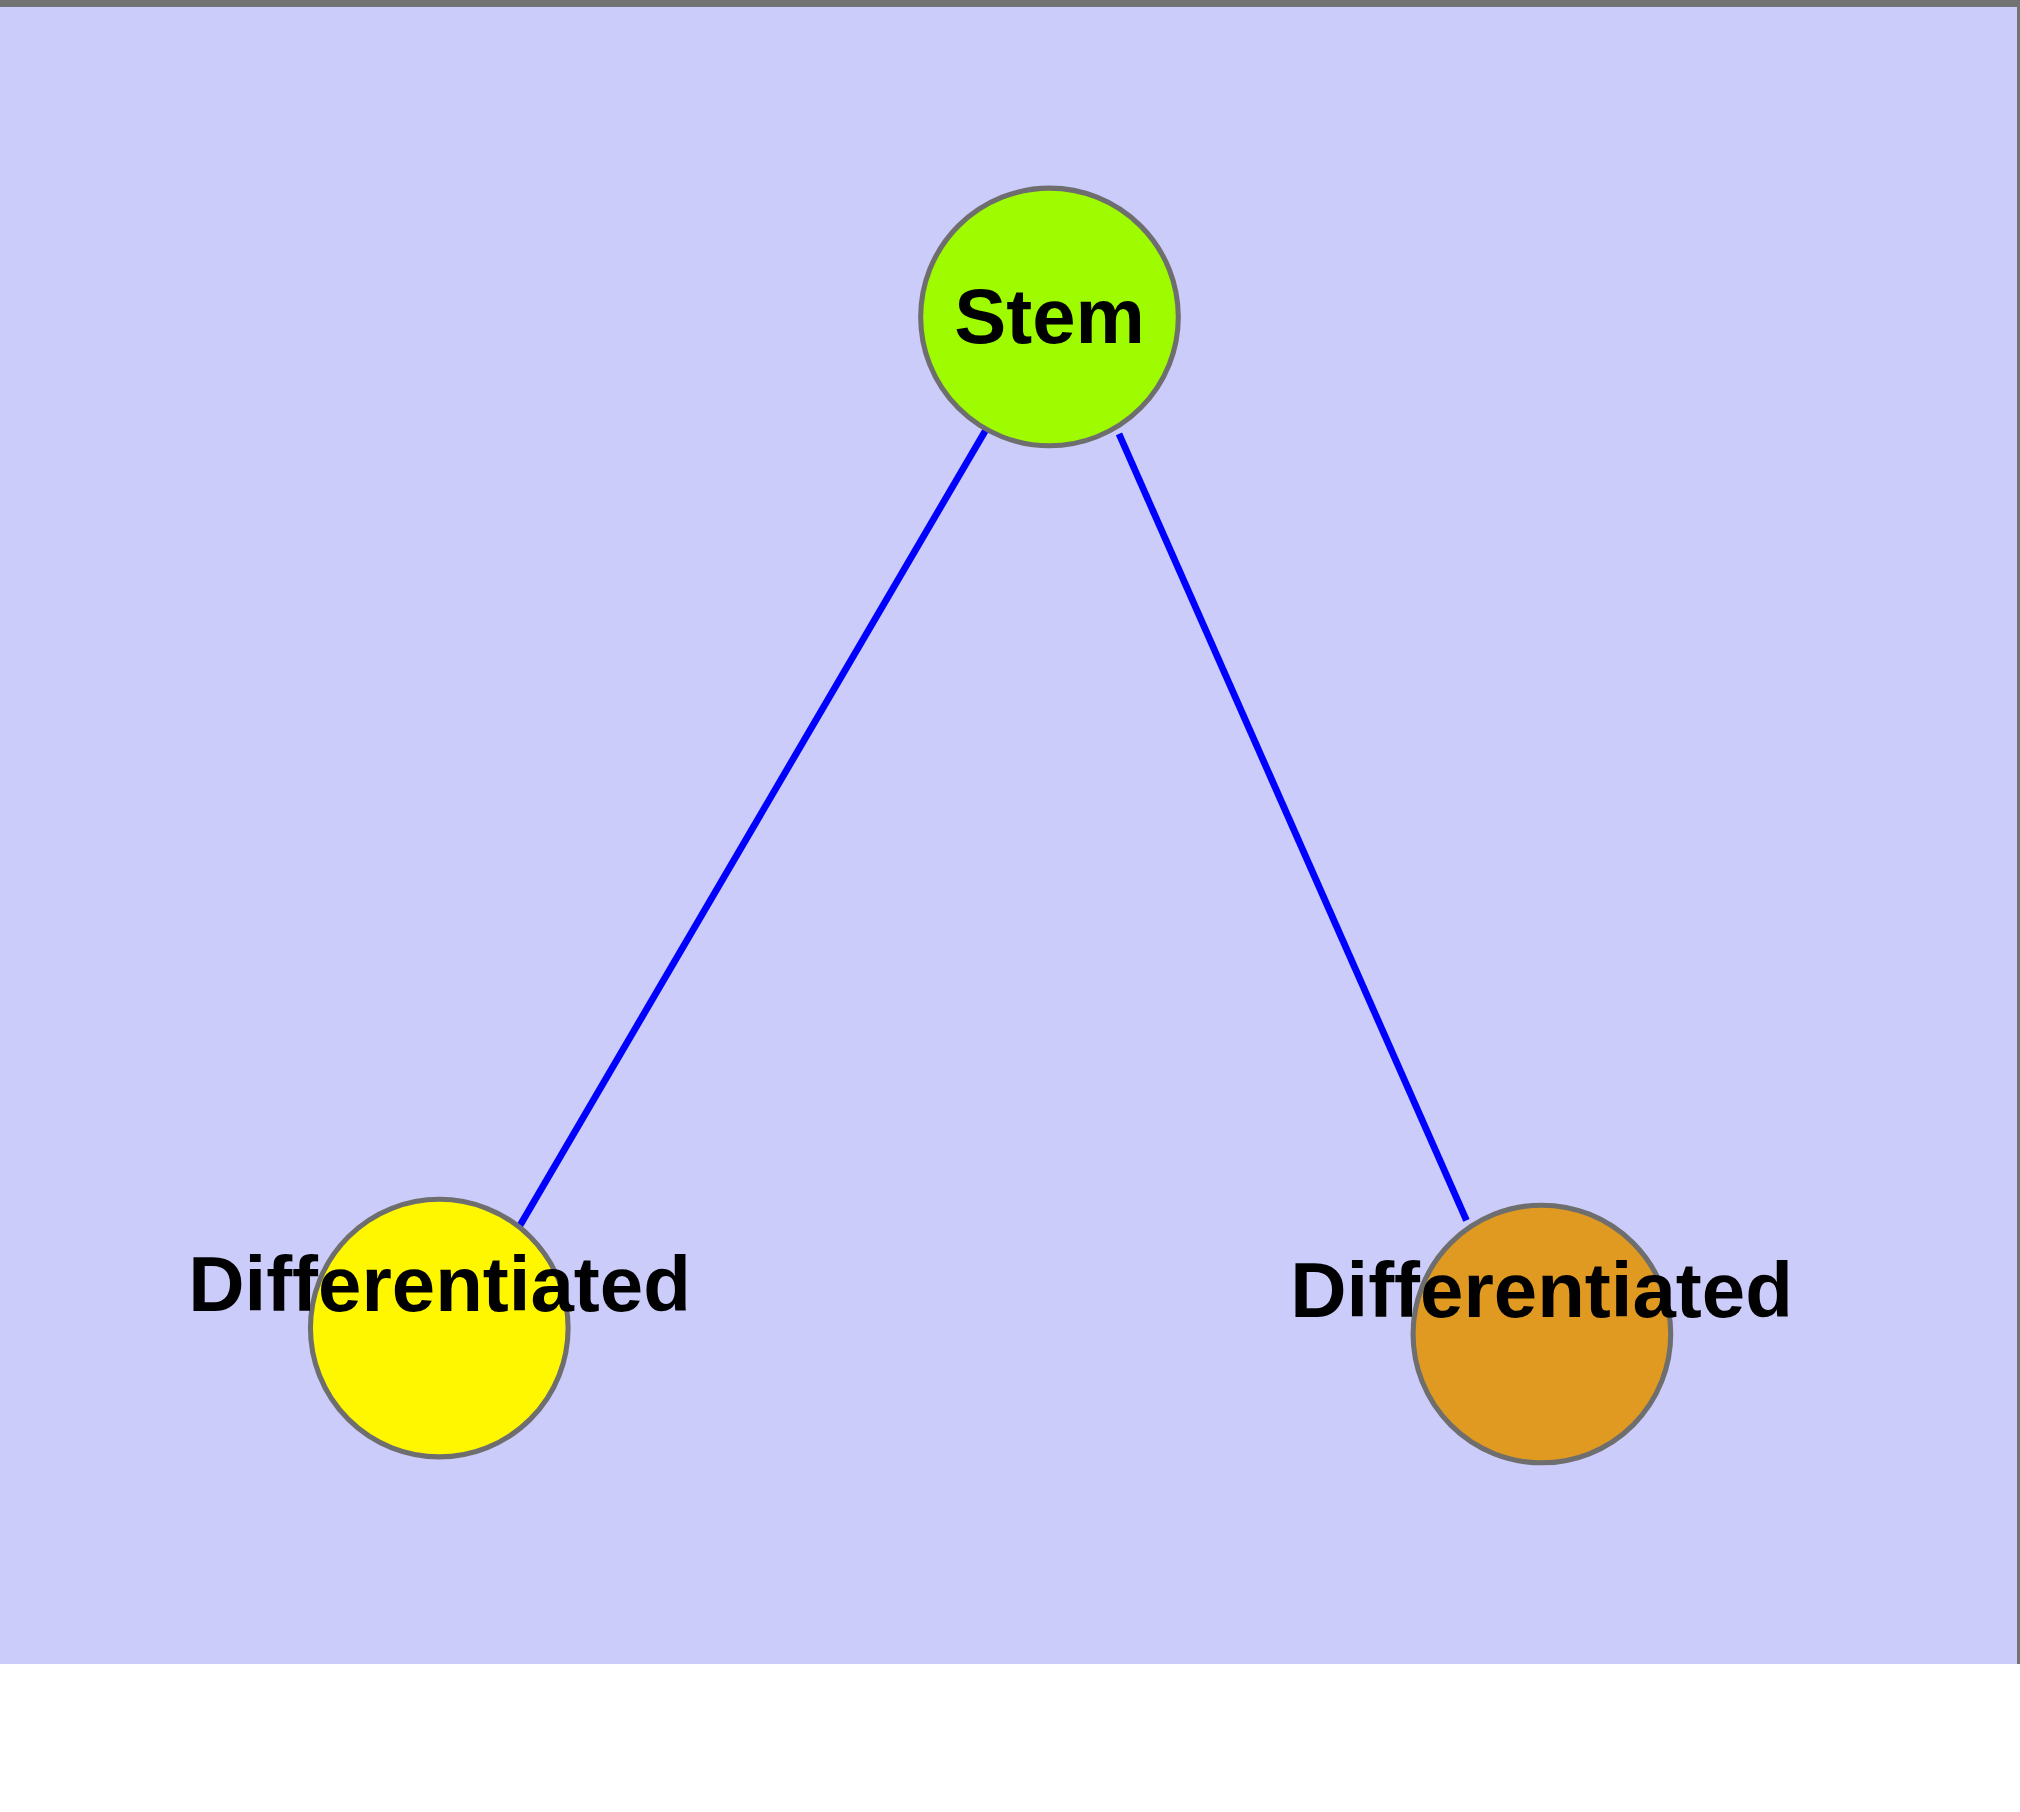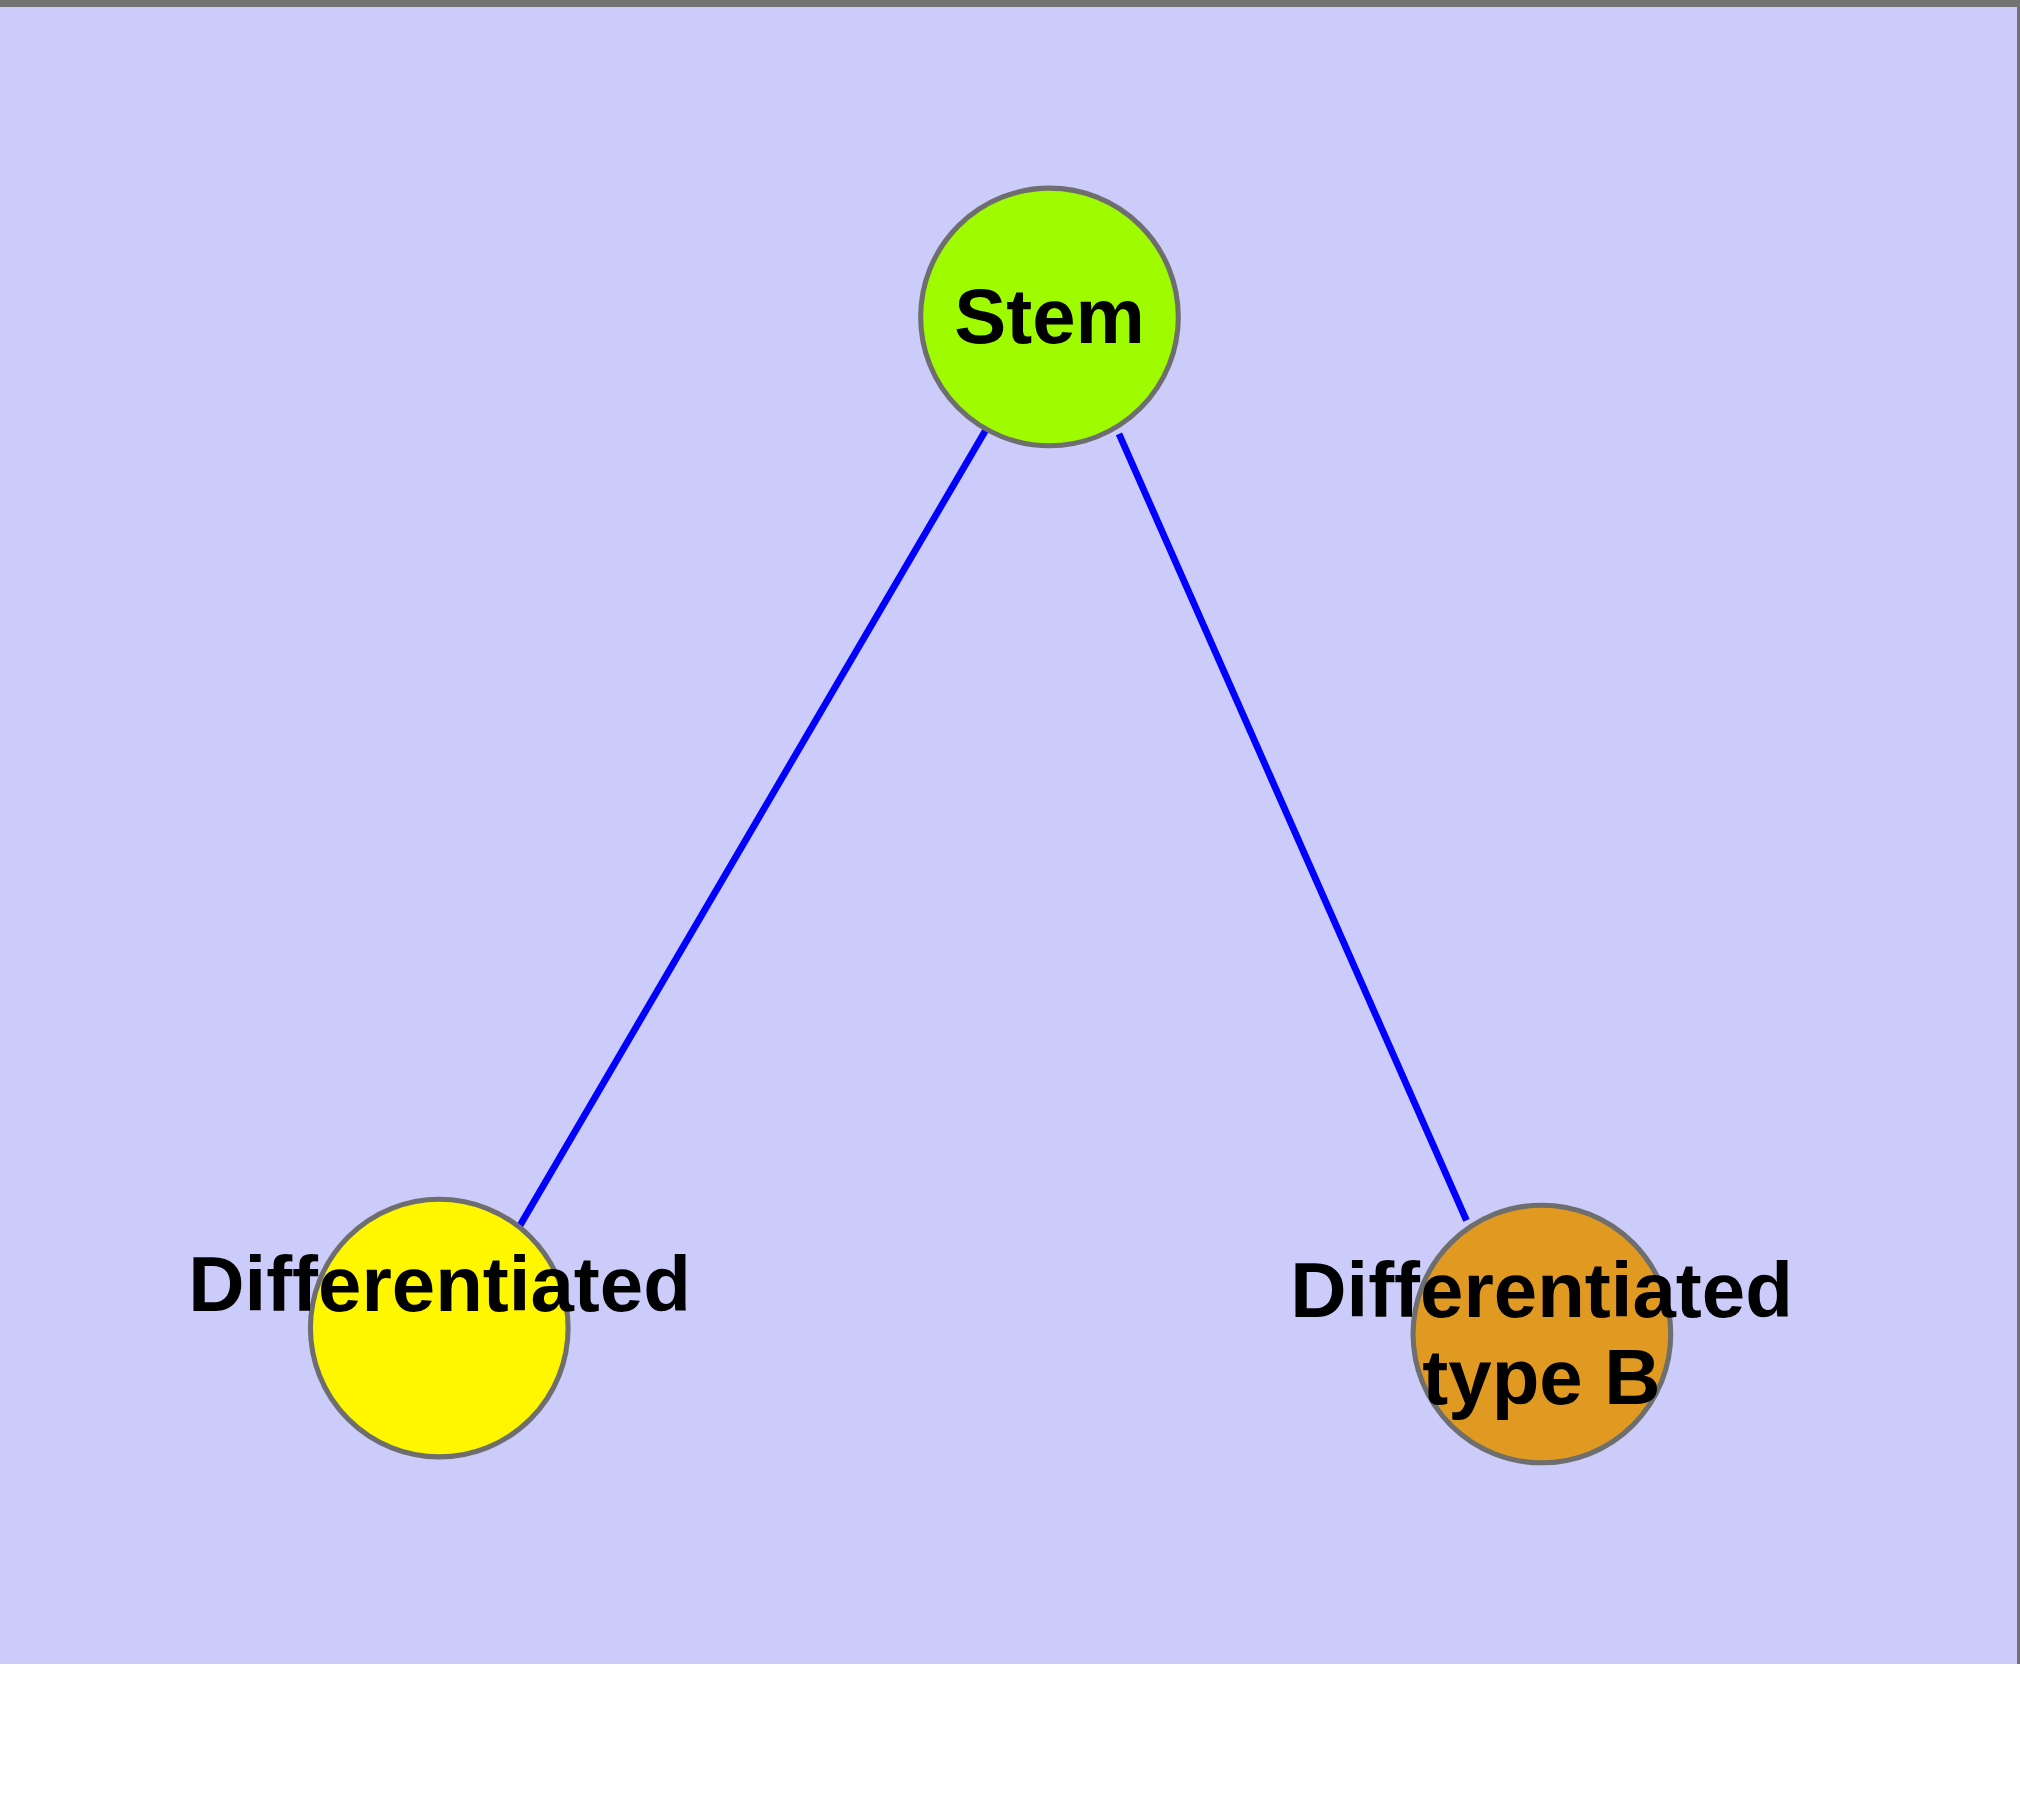--- a/index.html
+++ b/index.html
@@ -78,16 +78,16 @@
       <circle cx="518" cy="1567" r="152" fill="#fff700" stroke="#6e6e6e" stroke-width="6"></circle>
       <circle cx="1819" cy="1574" r="152" fill="#e09a22" stroke="#6e6e6e" stroke-width="6"></circle>
       <circle cx="1238" cy="374" r="152" fill="#9efb00" stroke="#6e6e6e" stroke-width="6"></circle>
     </g>
   </svg>
 
   <div class="node-label" id="label-stem" style="font-size: 78px; color: rgb(0, 0, 0); left: 795px; top: 273px;"><span>Stem</span></div>
 
   <div class="node-label" id="label-diff-a" style="font-size: 78px; color: rgb(0, 0, 0); left: 185px; top: 1241px;"><span>Differentiated</span><br></div>
 
-  <div class="node-label" id="label-diff-b" style="font-size: 78px; color: rgb(0, 0, 0); left: 1287px; top: 1247px;"><span>Differentiated</span><br><span>type B</span></div>
+  <div class="node-label" id="label-diff-b" style="font-size: 78px; color: rgb(0, 0, 0); left: 1287px; top: 1247px;"><span>Differentiated</span><br></div>
 
 </div>
 
 
 </body></html>

